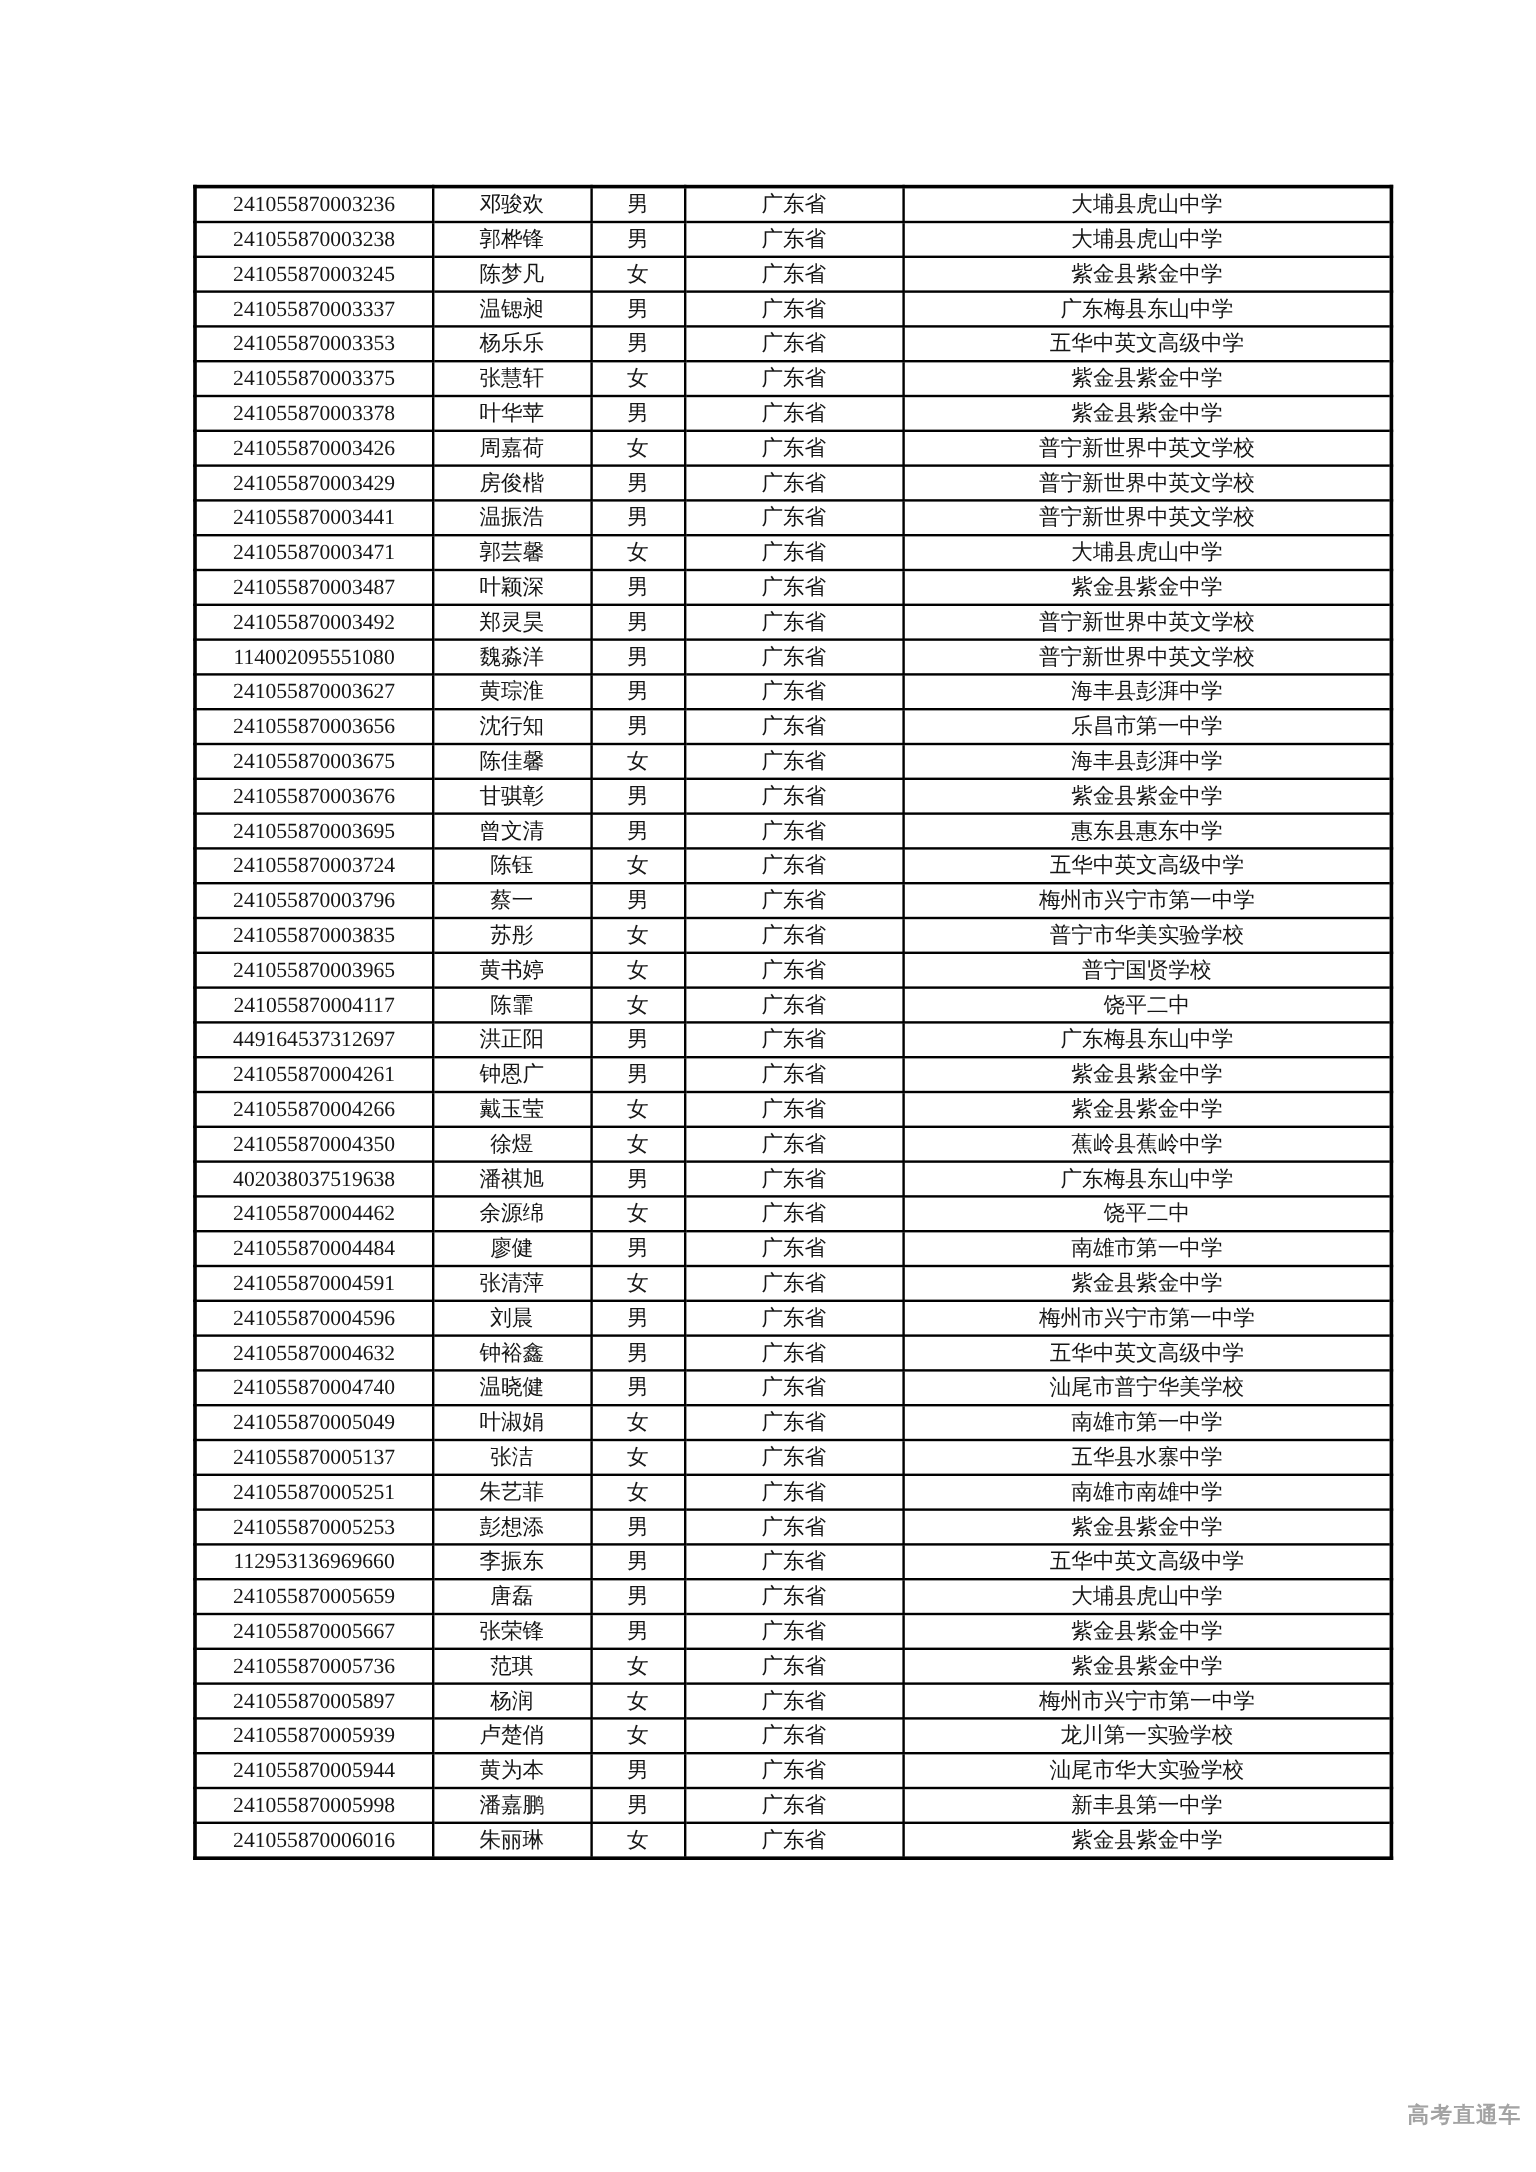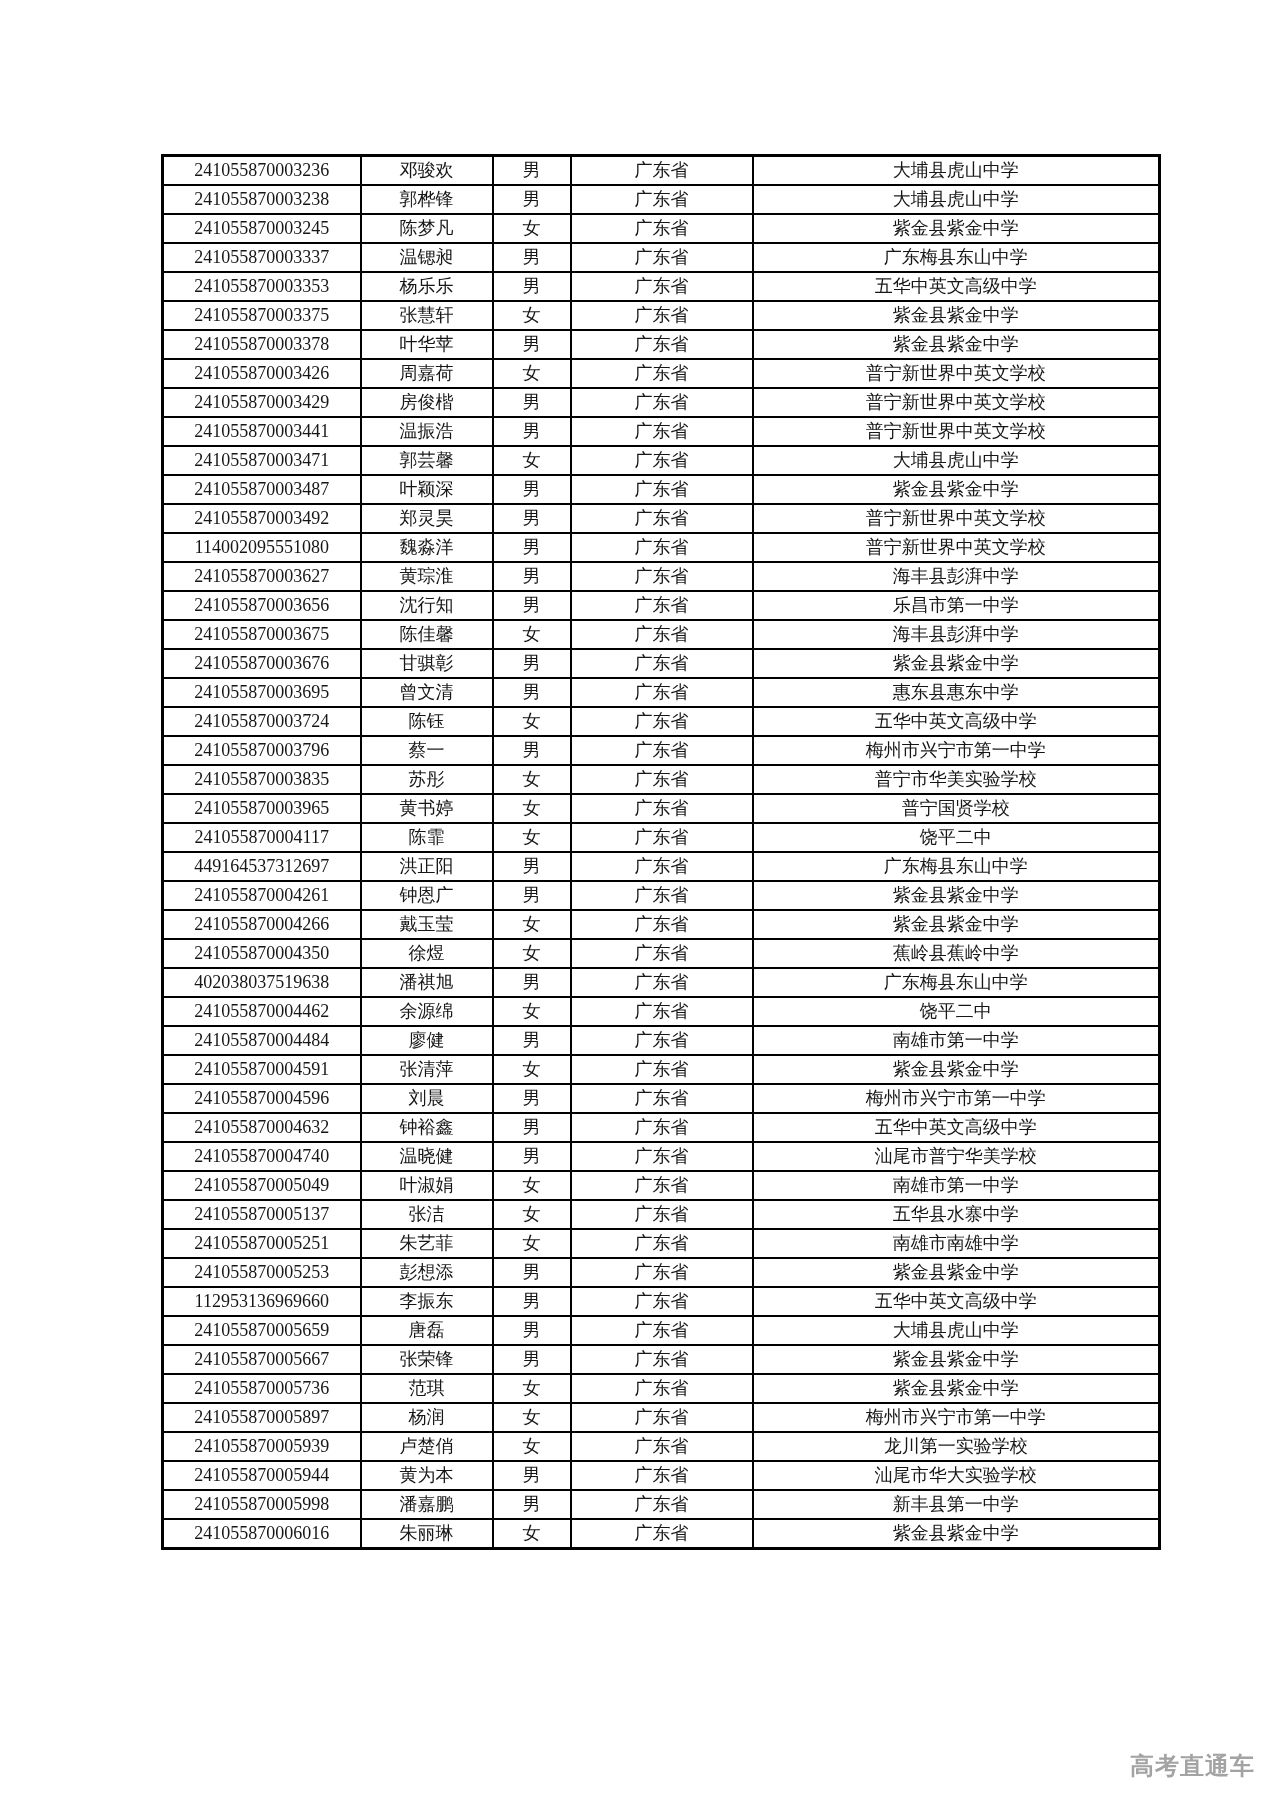--- a/index.html
+++ b/index.html
@@ -33,22 +33,22 @@
     vertical-align: middle;
     font-size: 18px;
     line-height: 27px;
     color: #161616;
     white-space: nowrap;
     overflow: hidden;
   }
   .footer-brand {
     position: absolute;
     top: 1750px;
-    right: 25px;
-    font-size: 24px;
+    right: 12px;
+    font-size: 18px;
     font-weight: bold;
     color: #a3a3a3;
     letter-spacing: 1px;
     font-family: "Liberation Serif", "DejaVu Serif", serif;
   }
 </style>
 </head>
 <body>
 
 <div class="sheet">

